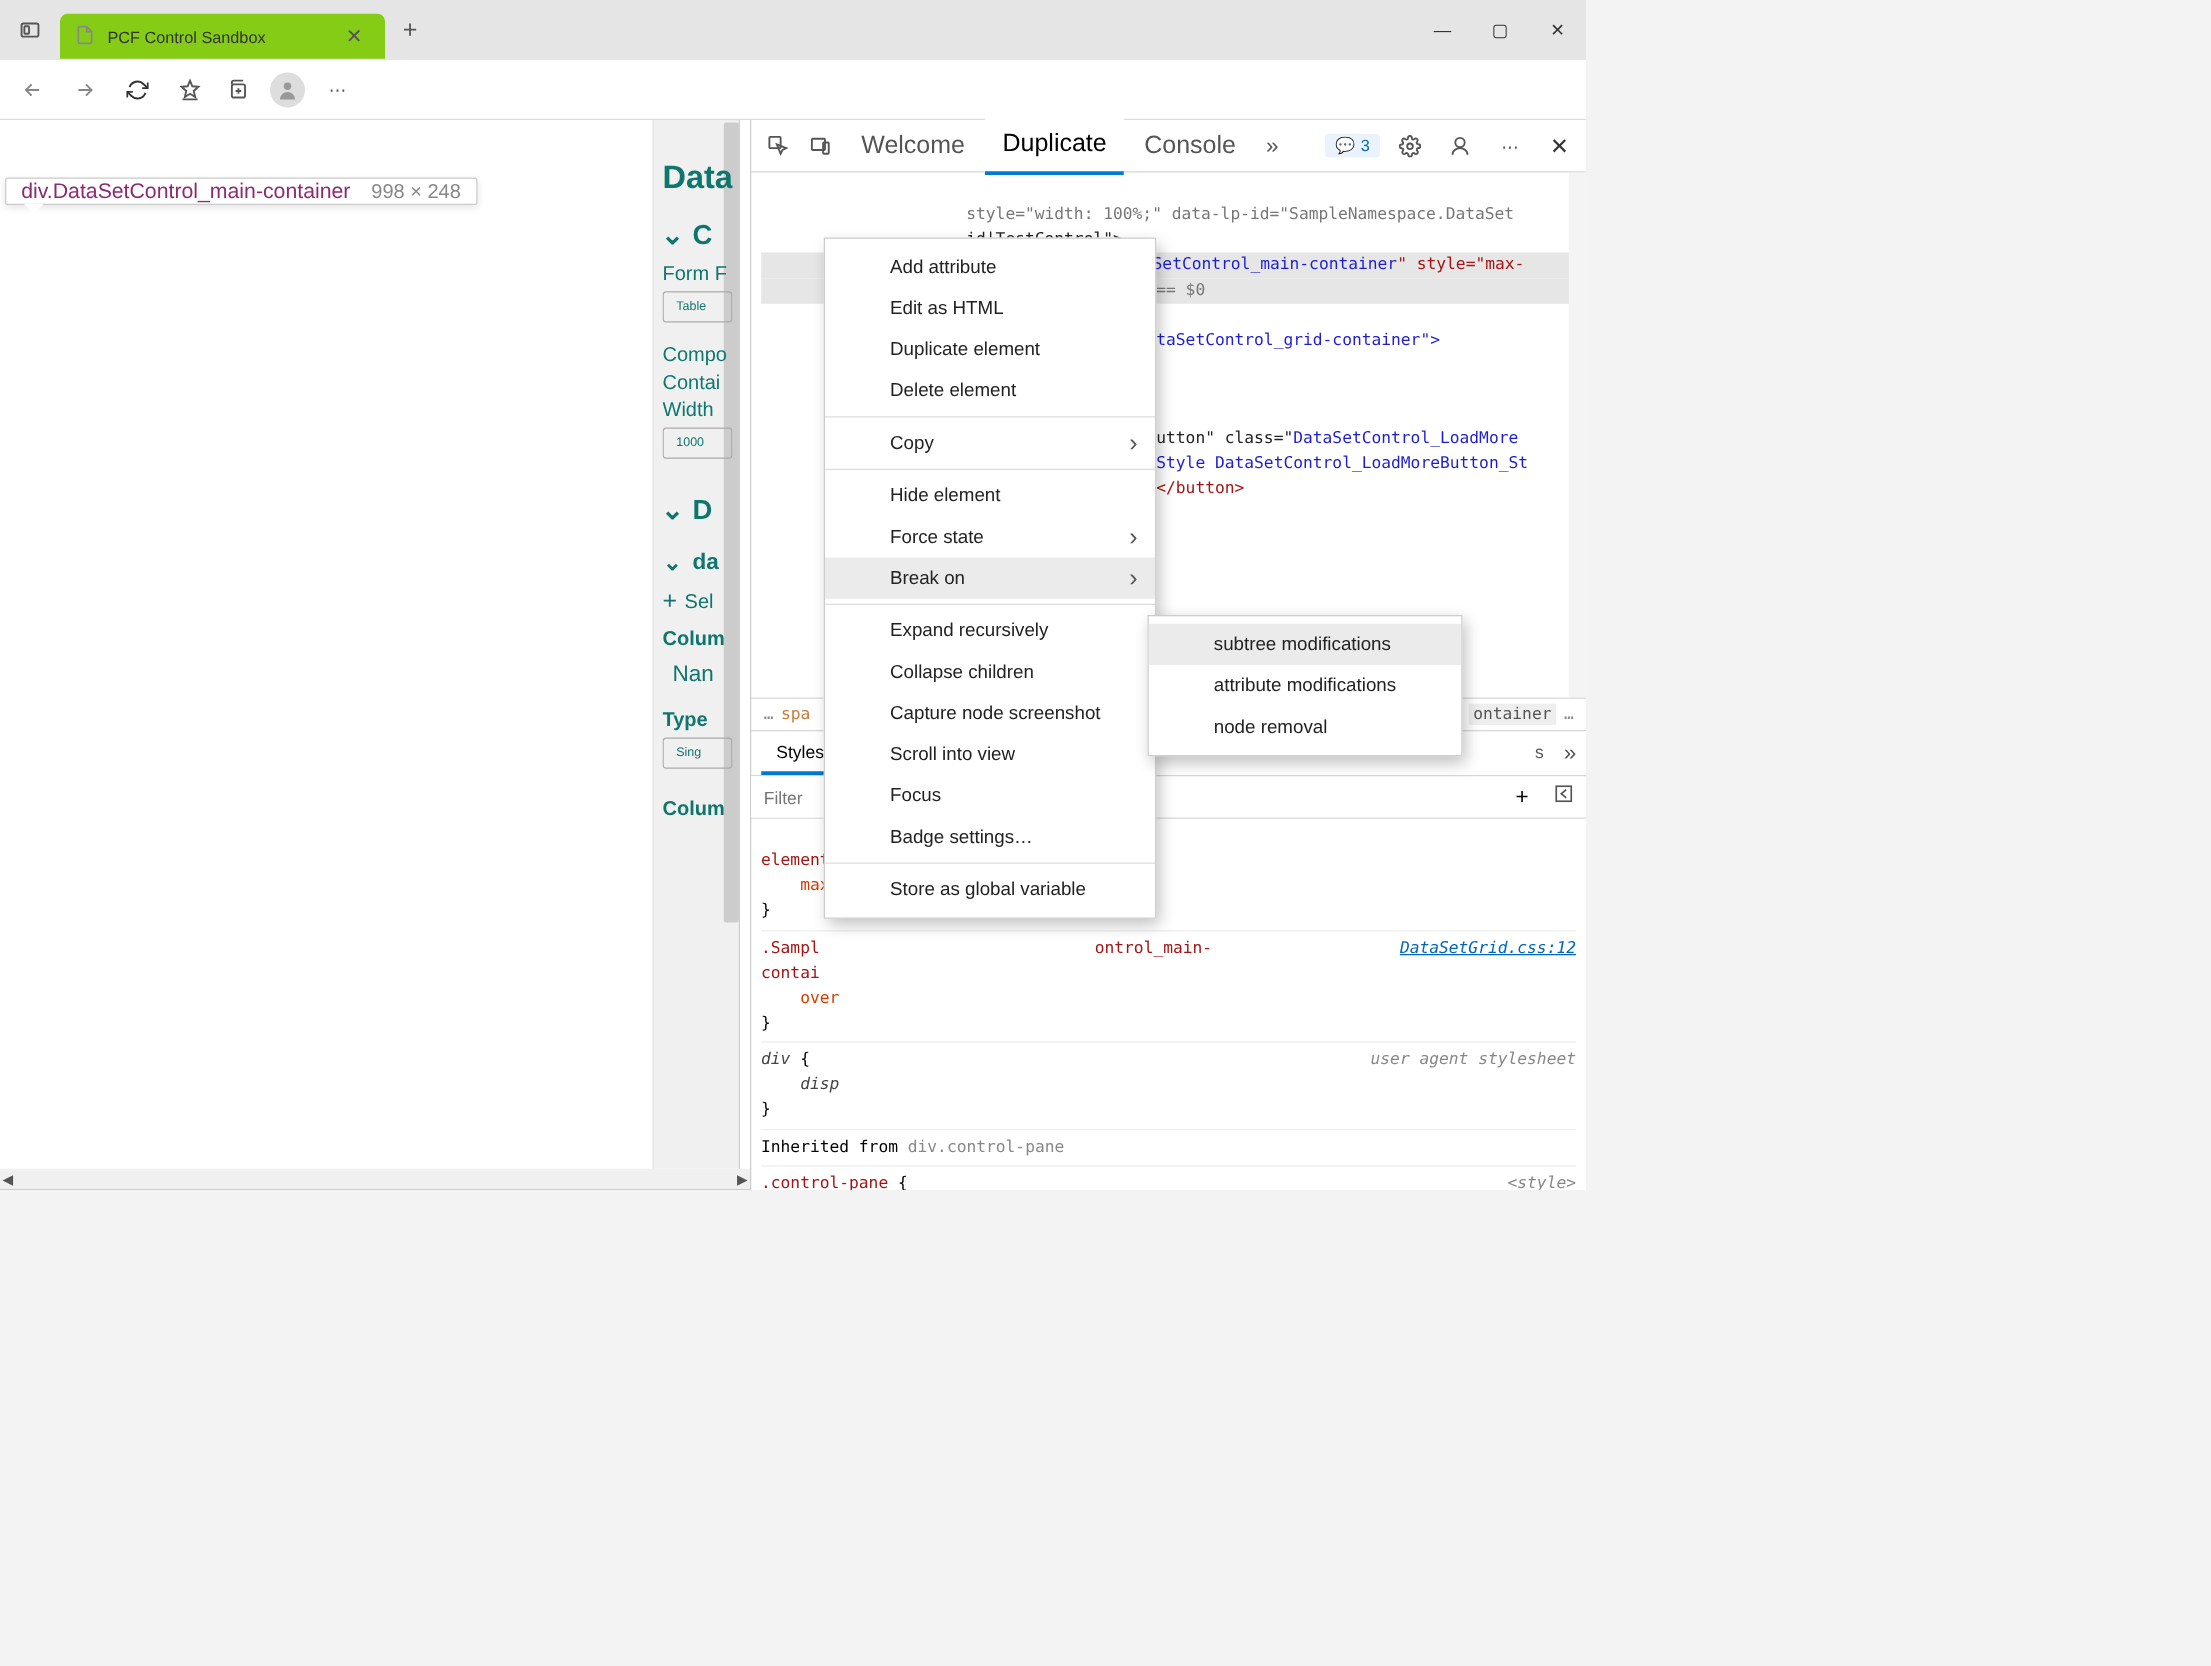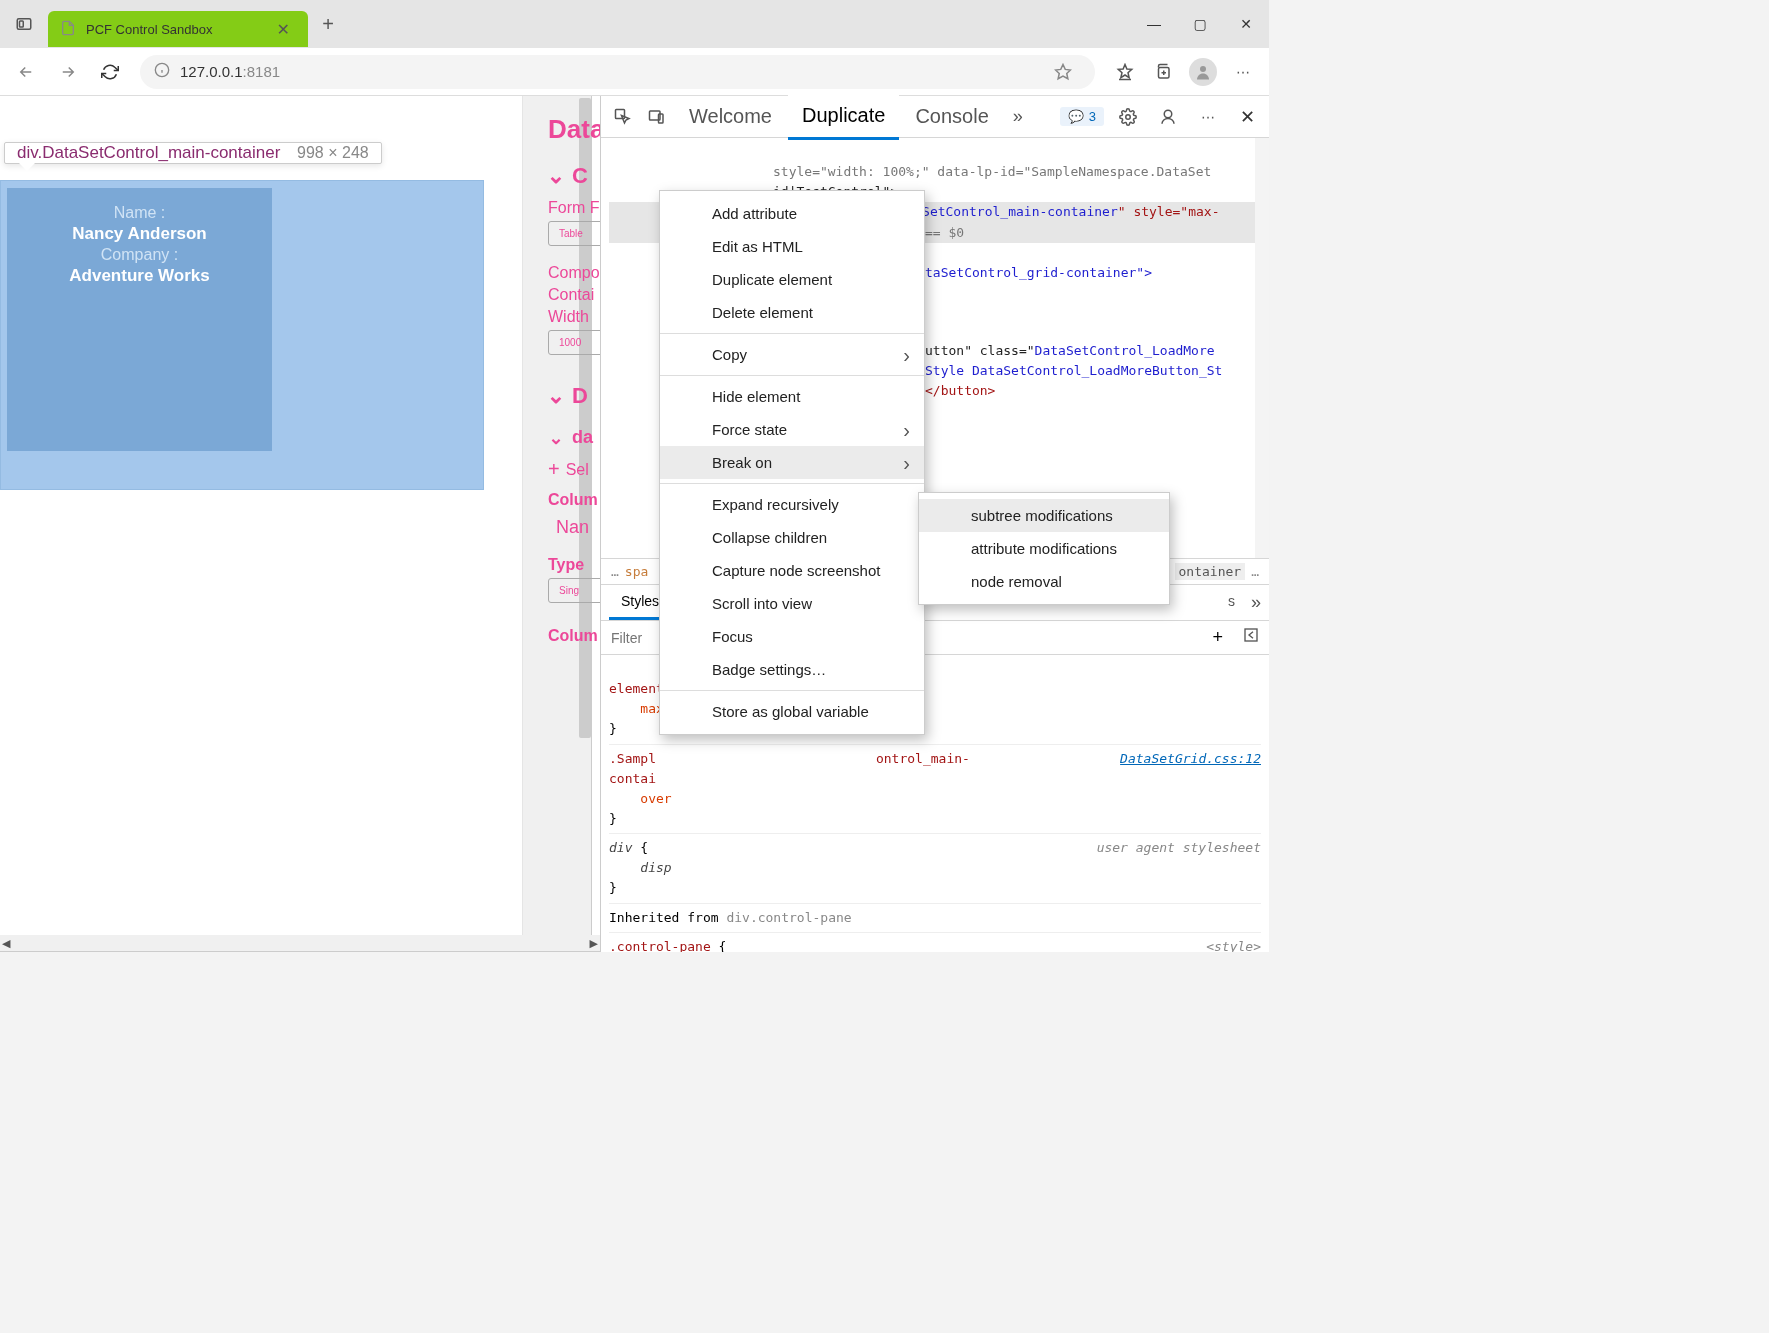--- a/index.html
+++ b/index.html
@@ -41,21 +41,21 @@
 .page-tooltip .sel { color: #8a2c6f; }
 .page-tooltip .dim { color: #888; margin-left: 12px; font-size: 16px; }
 .page-tooltip::after { content: ""; position: absolute; bottom: -8px; left: 14px; border: 8px solid transparent; border-top-color: #fff; border-bottom: none; }
 .page-highlight { position: absolute; top: 84px; left: 0; width: 484px; height: 310px; background: #a4c7ec; border: 1px solid #94bbe2; }
 .card { position: absolute; top: 7px; left: 6px; width: 265px; height: 263px; background: #7ba8d6; text-align: center; padding-top: 14px; }
 .card .lbl { color: #d0e3f5; font-size: 16px; margin-top: 2px; }
 .card .val { color: #fff; font-weight: 600; font-size: 17px; margin-top: 2px; }
 
 .page-sidebar { position: absolute; left: 522px; top: 0; width: 70px; bottom: 16px; background: #f0f0f0; border-left: 1px solid #e5e5e5; border-right: 1px solid #ccc; }
 .page-sidebar .scroll-thumb { position: absolute; top: 2px; left: 56px; width: 12px; height: 640px; background: #ccc; border-radius: 2px; }
-.sidecut { position: absolute; left: 530px; top: 0; bottom: 16px; width: 56px; overflow: hidden; color: #ec4899; font-size: 16px; margin-left: 18px; }
+.sidecut { position: absolute; left: 530px; top: 12px; bottom: 16px; width: 56px; overflow: hidden; color: #0f766e; font-size: 16px; }
 .sidecut h2 { font-size: 26px; font-weight: 700; margin: 18px 0 12px 0; white-space: nowrap; }
 .sidecut h3 { font-size: 22px; font-weight: 700; margin: 18px 0 10px 0; white-space: nowrap; display: flex; align-items: center; gap: 8px;}
 .sidecut h3.sub { font-size: 18px; }
 .sidecut .chev { width: 16px; height: 16px; display:inline-flex; align-items:center; justify-content:center; }
 .sidecut label { display: block; font-size: 16px; margin: 8px 0 4px 0; white-space: nowrap; }
 .sidecut .field { border: 1px solid #aaa; border-radius: 3px; padding: 6px 10px; font-size: 10px; white-space: nowrap; overflow:hidden;}
 .sidecut .plus { font-size: 20px; margin-right: 6px; }
 
 .page-hscroll { position: absolute; left: 0; right: 0; bottom: 0; height: 16px; background: #f0f0f0; display:flex; align-items:center; justify-content:space-between; padding:0 2px; font-size:11px; color:#555;}
 
@@ -145,33 +145,20 @@
       <svg viewBox="0 0 24 24" fill="none" stroke="currentColor" stroke-width="2">
         <path d="M5 12h14M13 6l6 6-6 6"></path>
       </svg>
     </div>
   <div class="nav-btn active">
       <svg viewBox="0 0 24 24" fill="none" stroke="currentColor" stroke-width="2">
         <path d="M23 4v6h-6M1 20v-6h6"></path>
         <path d="M3.51 9a9 9 0 0 1 14.85-3.36L23 10M1 14l4.64 4.36A9 9 0 0 0 20.49 15"></path>
       </svg>
     </div>
-  <div class="address-bar">
-    <span class="info-icon"><svg viewBox="0 0 24 24" fill="none" stroke="#888" stroke-width="2">
-          <circle cx="12" cy="12" r="10"></circle>
-          <line x1="12" y1="16" x2="12" y2="12"></line>
-          <line x1="12" y1="8" x2="12.01" y2="8"></line>
-        </svg></span>
-    <span class="url"><span class="host">127.0.0.1</span><span>:8181</span></span>
-    <span class="fav nav-btn">
-        <svg viewBox="0 0 24 24" fill="none" stroke="#888" stroke-width="2">
-          <polygon points="12 2 15 8.5 22 9.3 17 14 18.5 21 12 17.5 5.5 21 7 14 2 9.3 9 8.5 12 2"></polygon>
-        </svg>
-      </span>
-  </div>
   <div class="toolbar-icons">
     <div class="nav-btn">
         <svg viewBox="0 0 24 24" fill="none" stroke="currentColor" stroke-width="2">
           <path d="M12 2l2.5 6 6.5.5-5 4.5 1.5 6.5L12 16l-5.5 3.5L8 13 3 8.5l6.5-.5z"></path>
           <line x1="4" y1="22" x2="20" y2="22"></line>
         </svg>
       </div>
     <div class="nav-btn">
         <svg viewBox="0 0 24 24" fill="none" stroke="currentColor" stroke-width="2">
           <rect x="6" y="6" width="14" height="14" rx="2"></rect>
@@ -189,28 +176,20 @@
     <div class="nav-btn">⋯</div>
   </div>
 </div>
 
 <div class="main">
 
   <div class="page">
     <div class="page-tooltip">
       <span class="sel">div.DataSetControl_main-container</span>
       <span class="dim">998 × 248</span>
-    </div>
-    <div class="page-highlight">
-      <div class="card">
-        <div class="lbl">Name :</div>
-        <div class="val">Nancy Anderson</div>
-        <div class="lbl">Company :</div>
-        <div class="val">Adventure Works</div>
-      </div>
     </div>
 
     <div class="page-sidebar">
       <div class="scroll-thumb"></div>
     </div>
     <div class="sidecut">
       <h2>Data</h2>
       <h3>
           <span class="chev">⌄</span>
           <span>C</span>

